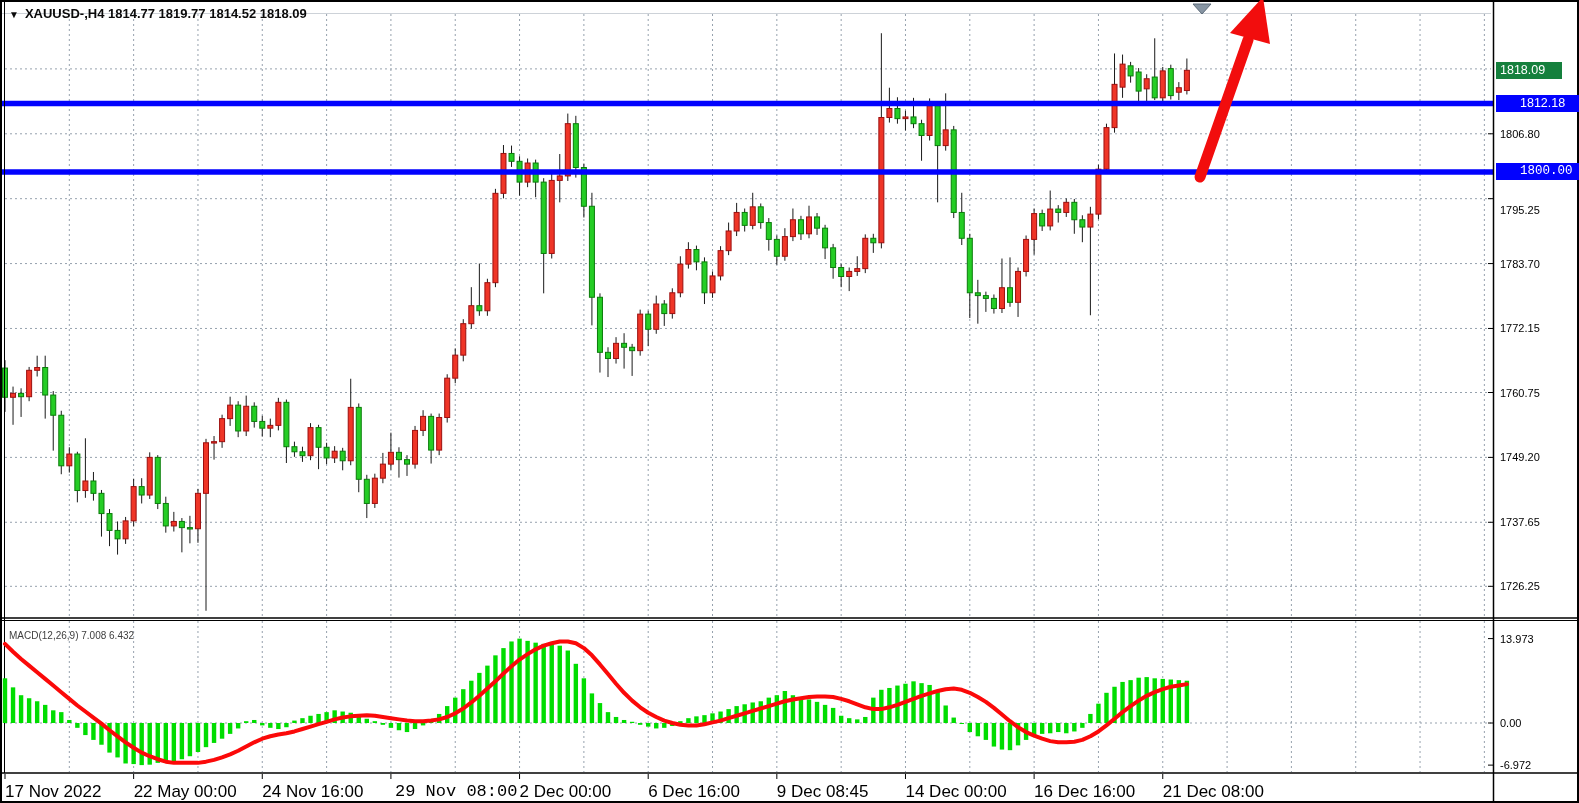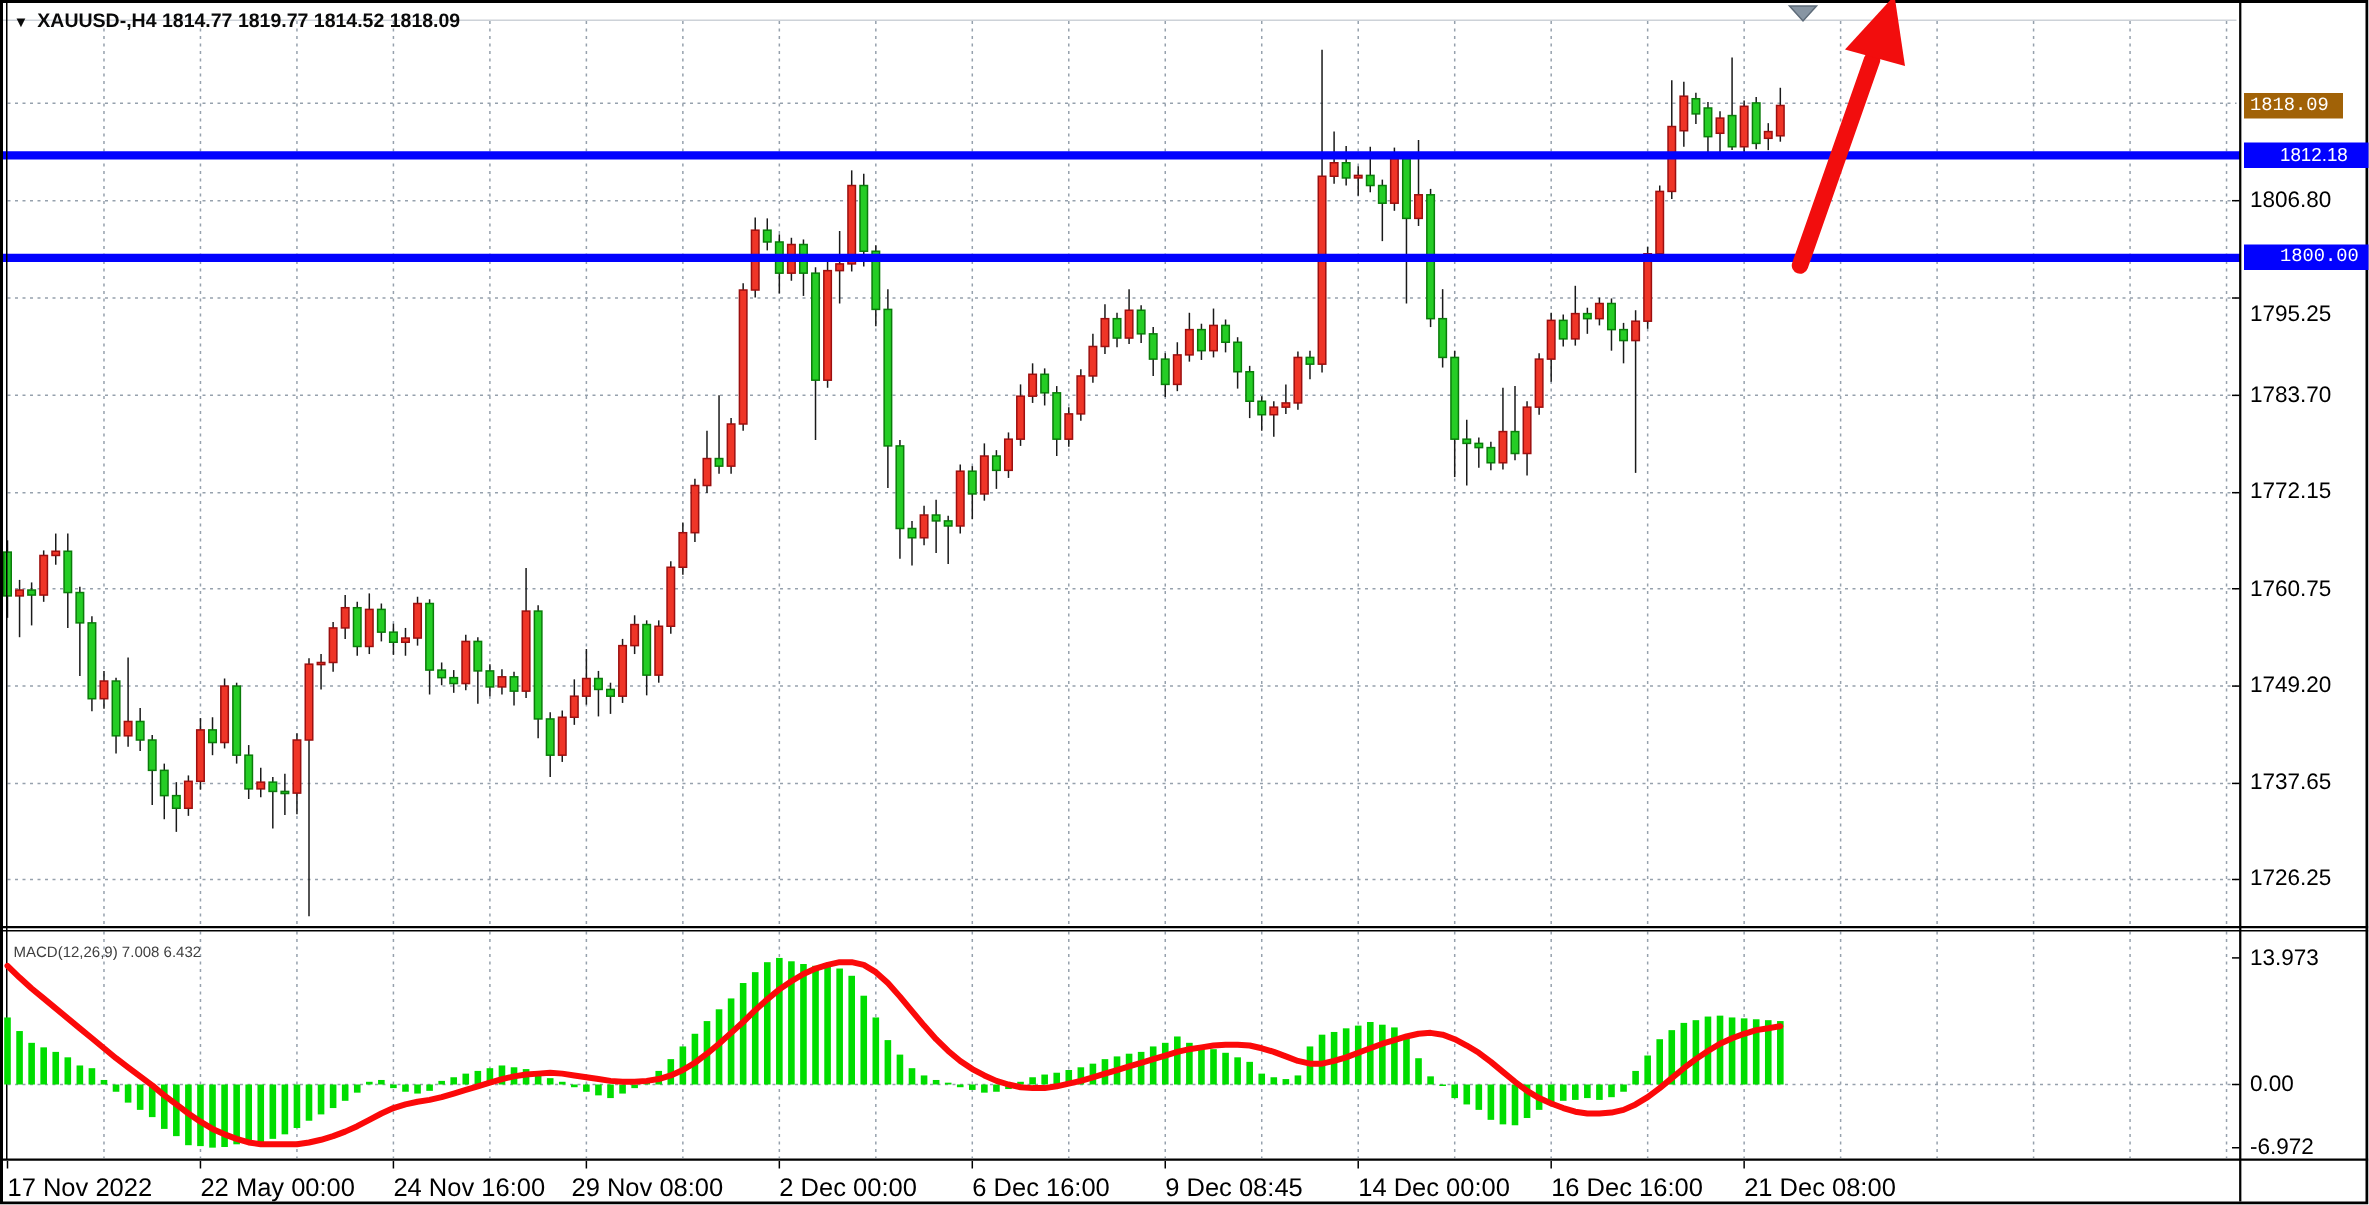--- a/index.html
+++ b/index.html
@@ -4,24 +4,24 @@
 <style>
   html,body{margin:0;padding:0;background:#ffffff;}
   body{width:1579px;height:803px;position:relative;overflow:hidden;
        font-family:"Liberation Sans", sans-serif;}
   #frame{position:absolute;left:0;top:0;width:1575px;height:799px;border:2px solid #000;}
   #chart-svg{position:absolute;left:0;top:0;}
   #title-bar{position:absolute;left:9px;top:6px;font-size:13px;font-weight:bold;color:#0a0a0a;
              white-space:pre;z-index:6;}
   #title-bar .tri{font-size:10px;margin-right:6px;}
   #macd-label{position:absolute;left:9px;top:630px;font-size:10px;color:#404040;z-index:6;white-space:pre;}
-  .ax-label{position:absolute;left:1500px;font-size:15px;color:#000;line-height:16px;height:16px;}
+  .ax-label{position:absolute;left:1500px;font-size:11px;color:#000;line-height:16px;height:16px;}
   .ax-tag{position:absolute;left:1496px;font-size:12.5px;color:#fff;line-height:17px;height:17px;
           padding:0 4px;min-width:58px;}
-  .tag-black{background:#a16207;font-family:Liberation Mono, monospace;}
+  .tag-black{background:#15803d;}
   .tag-blue{background:#0202fe;padding-left:24px;}
   .t-label{position:absolute;top:5px;font-size:17px;color:#000;white-space:nowrap;}
   #time-axis{position:absolute;left:0;top:777px;width:1496px;height:26px;}
   #price-axis{position:absolute;left:0;top:0;width:1579px;height:775px;pointer-events:none;}
 </style>
 </head>
 <body>
 
 <div id="frame"></div>
 
@@ -578,20 +578,20 @@
     <div class="ax-label" style="top: 514.276px;">1737.65</div>
     <div class="ax-label" style="top: 578.321px;">1726.25</div>
     <div class="ax-label" style="top: 630.603px;">13.973</div>
     <div class="ax-label" style="top: 715px;">0.00</div>
     <div class="ax-label" style="top: 757.111px;">-6.972</div>
   </div>
 <div id="time-axis">
     <div class="t-label" style="left: 5px;">17 Nov 2022</div>
     <div class="t-label" style="left: 133.64px;">22 May 00:00</div>
     <div class="t-label" style="left: 262.28px;">24 Nov 16:00</div>
-    <div class="t-label" style="left: 381px;">29 Nov 08:00</div>
+    <div class="t-label" style="left: 395px; font-family: Liberation Mono, monospace;">29 Nov 08:00</div>
     <div class="t-label" style="left: 519.56px;">2 Dec 00:00</div>
     <div class="t-label" style="left: 648.2px;">6 Dec 16:00</div>
     <div class="t-label" style="left: 776.84px;">9 Dec 08:45</div>
     <div class="t-label" style="left: 905.48px;">14 Dec 00:00</div>
     <div class="t-label" style="left: 1034.12px;">16 Dec 16:00</div>
     <div class="t-label" style="left: 1162.76px;">21 Dec 08:00</div>
   </div>
 
 </body></html>

